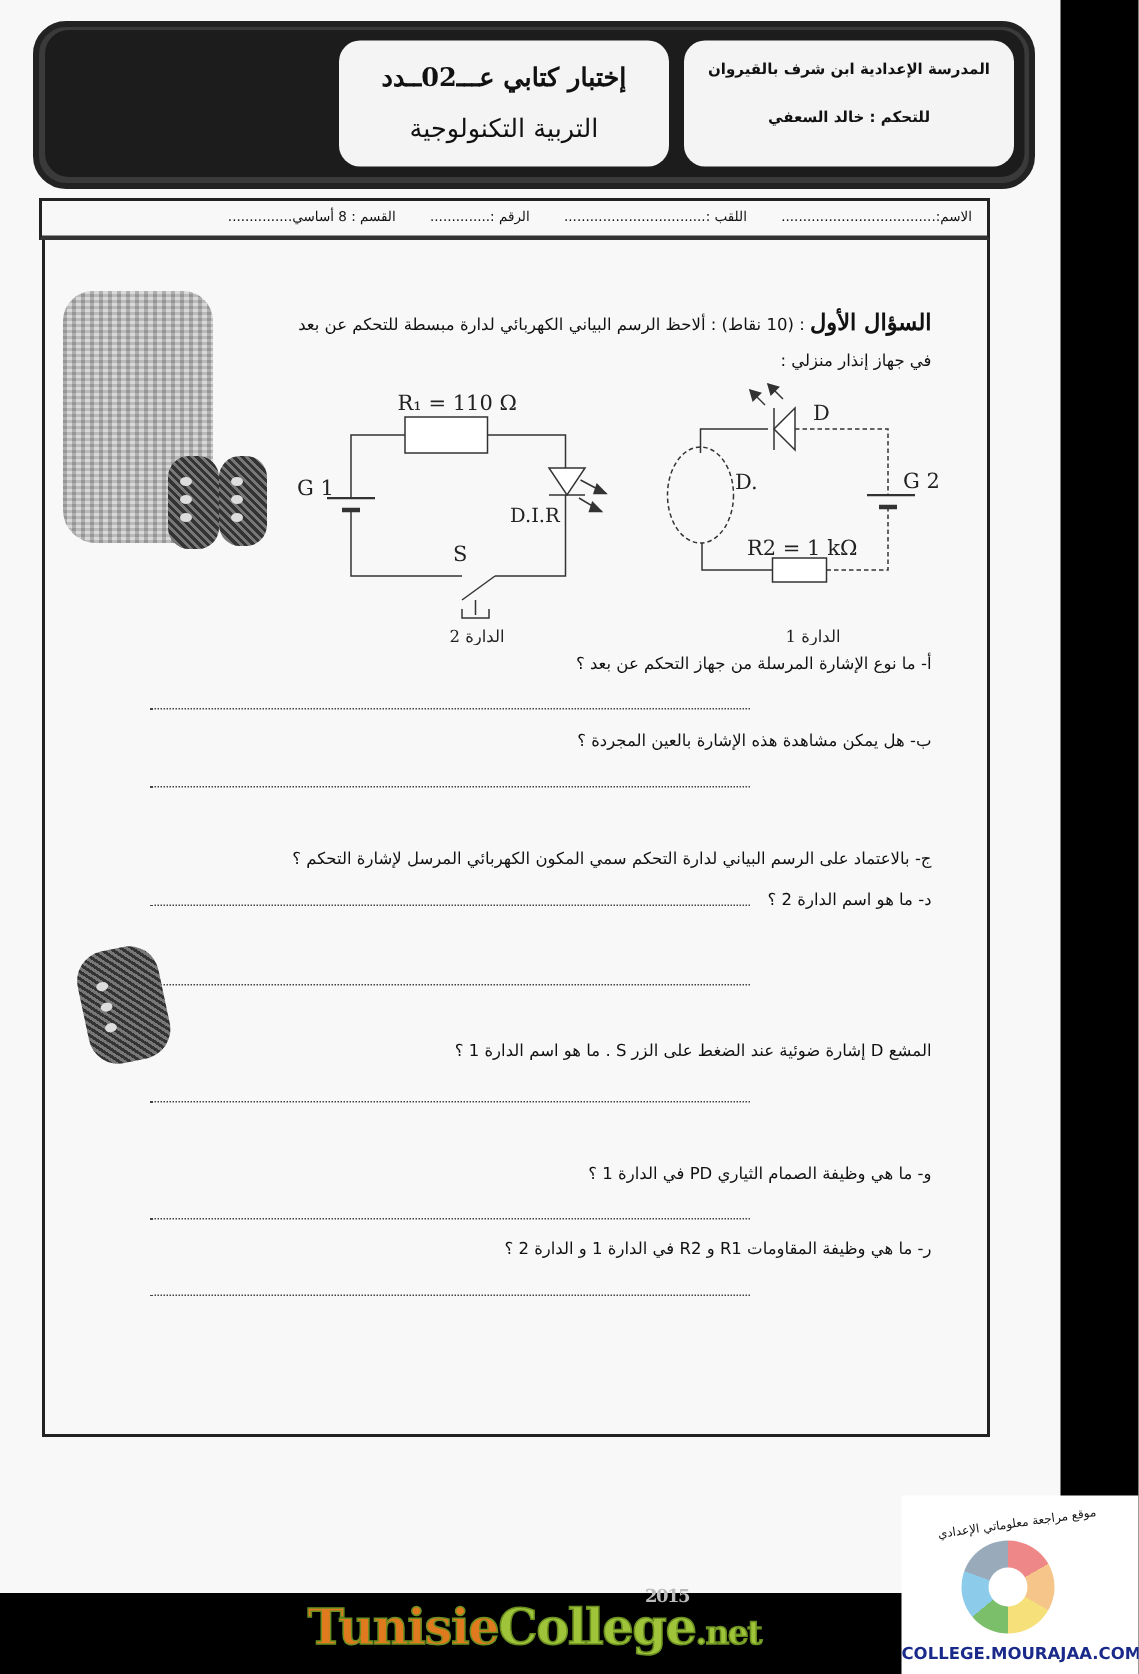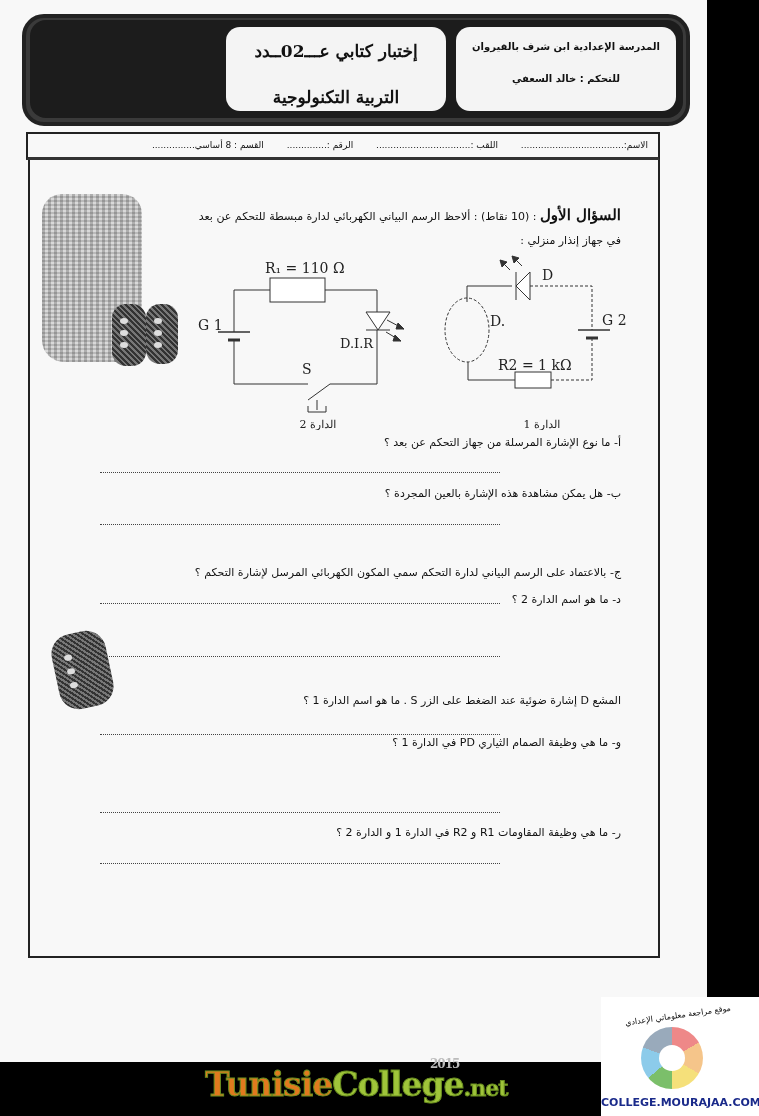--- a/index.html
+++ b/index.html
@@ -12,21 +12,21 @@
   .hdr-inner { position:absolute; left:30px; top:20px; width:653px; height:98px; background:#1c1c1c;
                border-radius:16px; }
   .hbox { position:absolute; top:27px; height:84px; background:#f4f4f4; border-radius:14px;
           box-sizing:border-box; direction:rtl; text-align:center; }
   .hb-left { left:38px; width:178px; }
   .hb-mid { left:226px; width:220px; }
   .hb-right { left:456px; width:220px; }
   .hb-left .l1 { position:absolute; top:10px; width:100%; font-size:10px; font-weight:bold; }
   .hb-left .row { position:absolute; top:47px; width:100%; font-size:10px; display:flex; justify-content:space-around; }
   .hb-mid .t1 { position:absolute; top:14px; width:100%; font-size:17px; font-weight:bold; font-family:"DejaVu Serif", serif; }
-  .hb-mid .t2 { position:absolute; top:60px; width:100%; font-size:17px; font-weight:bold; font-family:"DejaVu Serif", serif; }
+  .hb-mid .t2 { position:absolute; top:48px; width:100%; font-size:17px; font-weight:normal; font-family:"DejaVu Serif", serif; }
   .hb-right .r1 { position:absolute; top:14px; width:100%; font-size:10px; font-weight:bold; }
   .hb-right .r2 { position:absolute; top:46px; width:100%; font-size:10px; font-weight:bold; }
   
   .namebar { position:absolute; left:26px; top:132px; width:634px; height:28px; border:2px solid #222;
              border-bottom:3px solid #333; box-sizing:border-box; direction:rtl; font-size:9px;
              padding:6px 10px; white-space:nowrap; }
   .namebar span { margin-left:20px; }
   
   .mainframe { position:absolute; left:28px; top:160px; width:632px; height:798px;
                border:2px solid #222; border-top:none; box-sizing:border-box; }
@@ -158,21 +158,21 @@
   <div class="dots" style="top:656px"></div>
 
   <div class="fob fob3">
     <div class="btn" style="left:12px;top:20px"></div>
       <div class="btn" style="left:12px;top:34px"></div>
       <div class="btn" style="left:12px;top:48px"></div>
   </div>
 
   <div class="qtext" style="top:694px">المشع D  إشارة ضوئية عند الضغط على الزر S  . ما هو اسم الدارة 1 ؟</div>
   <div class="dots" style="top:734px"></div>
-  <div class="qtext" style="top:736px">و- ما هي وظيفة الصمام الثياري PD في الدارة 1 ؟</div>
+  <div class="qtext" style="top:776px">و- ما هي وظيفة الصمام الثياري PD في الدارة 1 ؟</div>
   <div class="dots" style="top:812px"></div>
   <div class="qtext" style="top:826px">ر- ما هي وظيفة المقاومات R1 و R2 في الدارة 1 و الدارة 2 ؟</div>
   <div class="dots" style="top:863px"></div>
 </div>
 
 <div class="footer-logo">
   <span>Tunisie</span><span class="c2">College</span><span class="c2" style="font-size:22px">.net</span>
   <span class="yr">2015</span>
 </div>
 

